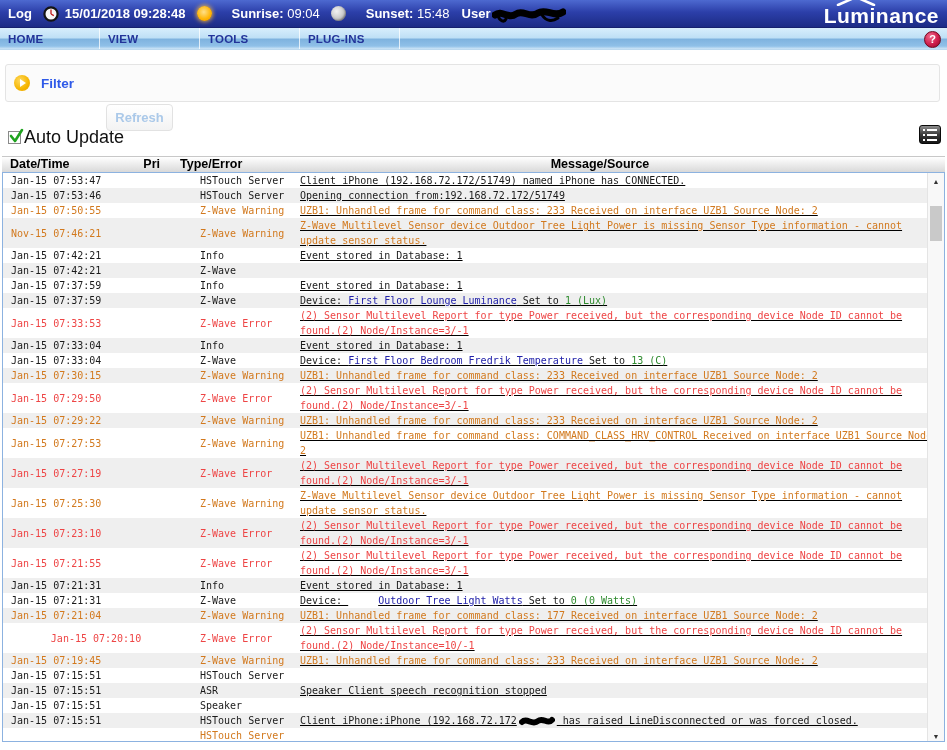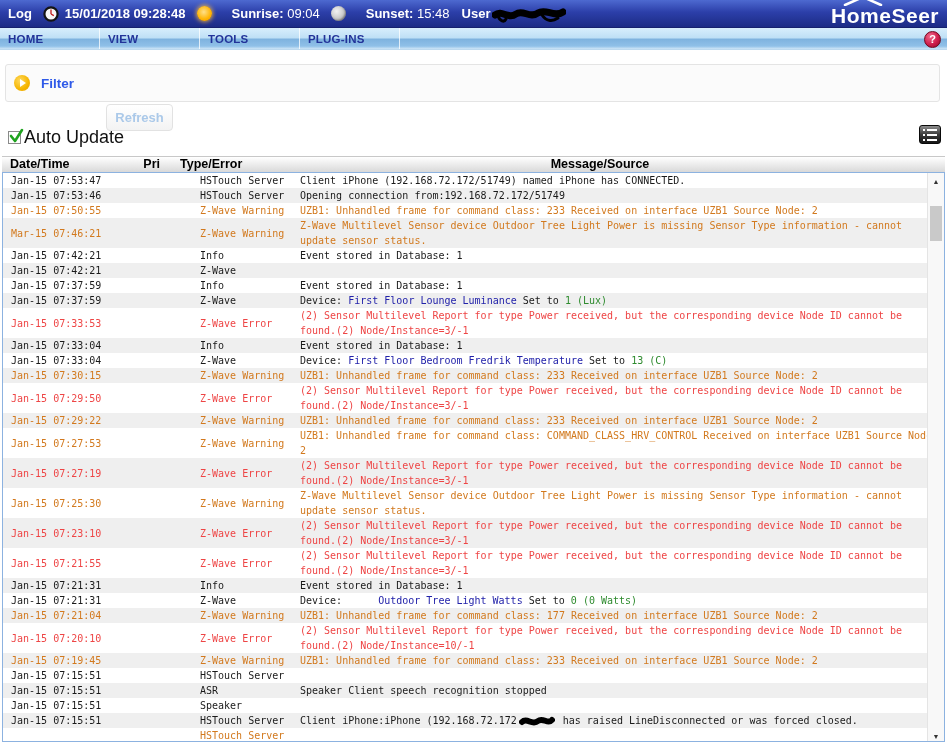--- a/index.html
+++ b/index.html
@@ -91,21 +91,21 @@
   .log-container{
     position:absolute;left:2px;top:172px;width:943px;height:570px;box-sizing:border-box;
     border:1px solid #8cb2e0;background:#fff;overflow:hidden;
   }
   .rows-wrap{position:absolute;left:0;top:0;width:924px;}
   .row{display:flex;align-items:center;min-height:15px;
     font-family:"DejaVu Sans Mono",monospace;font-size:10px;line-height:15px;}
   .rows-wrap .row:nth-child(even){background:#efefef;}
   .cell-date{width:178px;box-sizing:border-box;padding-left:8px;flex:none;white-space:pre;}
   .cell-type{width:100px;flex:none;padding-left:19px;}
-  .cell-msg{width:640px;flex:none;word-wrap:break-word;}
+  .cell-msg{width:640px;flex:none;word-wrap:break-word;text-decoration:underline;}
   .redact-inline{display:inline-block;vertical-align:middle;margin:0 2px;height:11px;}
   
   .scrollbar{position:absolute;right:0;top:0;width:17px;height:568px;box-sizing:border-box;
     background:#f8f8f8;border-left:1px solid #e4e4e4;}
   .sb-up{height:16px;text-align:center;font-size:7px;color:#333;line-height:17px;cursor:pointer;}
   .sb-thumb{position:absolute;left:2px;top:33px;width:12px;height:35px;background:#c9c9c9;cursor:grab;}
   .sb-down{position:absolute;bottom:1px;width:100%;text-align:center;font-size:7px;color:#333;cursor:pointer;}
 </style>
 </head>
 <body>
@@ -129,21 +129,21 @@
     <svg width="74" height="18" viewBox="0 0 74 18">
       <path d="M3 8 C10 2,16 13,24 7 C31 2,38 12,46 6 C54 1,62 11,71 5" fill="none" stroke="#000" stroke-width="7" stroke-linecap="round"></path>
       <path d="M6 9 C8 14,12 16,14 12" fill="none" stroke="#000" stroke-width="3" stroke-linecap="round"></path>
       <path d="M50 8 C54 14,60 15,66 11" fill="none" stroke="#000" stroke-width="3" stroke-linecap="round"></path>
     </svg>
   </span>
   <div class="brand">
     <svg class="roof" width="40" height="10" viewBox="0 0 40 10">
       <path d="M2 9 L20 1 L38 9" fill="none" stroke="#fff" stroke-width="2.6" stroke-linecap="round"></path>
     </svg>
-    <span>HomeSeer</span>
+    <span>Luminance</span>
   </div>
 </div>
 
 <div class="menubar">
 
   <div class="menu-item">HOME</div>
     <div class="menu-item">VIEW</div>
     <div class="menu-item">TOOLS</div>
     <div class="menu-item">PLUG-INS</div>
     <div class="help">?</div>
@@ -189,21 +189,21 @@
         <div class="cell-date" style="color: rgb(26, 26, 26);">Jan-15 07:53:46</div>
         <div class="cell-type" style="color: rgb(26, 26, 26);">HSTouch Server</div>
         <div class="cell-msg"><span style="color: rgb(26, 26, 26);">Opening connection from:192.168.72.172/51749</span></div>
       </div>
       <div class="row">
         <div class="cell-date" style="color: rgb(210, 121, 30);">Jan-15 07:50:55</div>
         <div class="cell-type" style="color: rgb(210, 121, 30);">Z-Wave Warning</div>
         <div class="cell-msg"><span style="color: rgb(210, 121, 30);">UZB1: Unhandled frame for command class: 233 Received on interface UZB1 Source Node: 2</span></div>
       </div>
       <div class="row">
-        <div class="cell-date" style="color: rgb(210, 121, 30);">Mar-15 07:46:21</div>
+        <div class="cell-date" style="color: rgb(210, 121, 30);">Nov-15 07:46:21</div>
         <div class="cell-type" style="color: rgb(210, 121, 30);">Z-Wave Warning</div>
         <div class="cell-msg"><span style="color: rgb(210, 121, 30);">Z-Wave Multilevel Sensor device Outdoor Tree Light Power is missing Sensor Type information - cannot update sensor status.</span></div>
       </div>
       <div class="row">
         <div class="cell-date" style="color: rgb(26, 26, 26);">Jan-15 07:42:21</div>
         <div class="cell-type" style="color: rgb(26, 26, 26);">Info</div>
         <div class="cell-msg"><span style="color: rgb(26, 26, 26);">Event stored in Database: 1</span></div>
       </div>
       <div class="row">
         <div class="cell-date" style="color: rgb(26, 26, 26);">Jan-15 07:42:21</div>
@@ -283,21 +283,21 @@
         <div class="cell-date" style="color: rgb(26, 26, 26);">Jan-15 07:21:31</div>
         <div class="cell-type" style="color: rgb(26, 26, 26);">Z-Wave</div>
         <div class="cell-msg"><span style="color: rgb(26, 26, 26);">Device: </span><span style="color: rgb(34, 34, 170); margin-left: 30px;">Outdoor Tree Light Watts</span><span style="color: rgb(26, 26, 26);"> Set to </span><span style="color: rgb(46, 139, 46);">0 (0 Watts)</span></div>
       </div>
       <div class="row">
         <div class="cell-date" style="color: rgb(210, 121, 30);">Jan-15 07:21:04</div>
         <div class="cell-type" style="color: rgb(210, 121, 30);">Z-Wave Warning</div>
         <div class="cell-msg"><span style="color: rgb(210, 121, 30);">UZB1: Unhandled frame for command class: 177 Received on interface UZB1 Source Node: 2</span></div>
       </div>
       <div class="row">
-        <div class="cell-date" style="color: rgb(238, 69, 69);">Jan-15 07:20:10</div>
+        <div class="cell-date" style="color: rgb(238, 69, 69); text-align: center;">Jan-15 07:20:10</div>
         <div class="cell-type" style="color: rgb(238, 69, 69);">Z-Wave Error</div>
         <div class="cell-msg"><span style="color: rgb(238, 69, 69);">(2) Sensor Multilevel Report for type Power received, but the corresponding device Node ID cannot be found.(2) Node/Instance=10/-1</span></div>
       </div>
       <div class="row">
         <div class="cell-date" style="color: rgb(210, 121, 30);">Jan-15 07:19:45</div>
         <div class="cell-type" style="color: rgb(210, 121, 30);">Z-Wave Warning</div>
         <div class="cell-msg"><span style="color: rgb(210, 121, 30);">UZB1: Unhandled frame for command class: 233 Received on interface UZB1 Source Node: 2</span></div>
       </div>
       <div class="row">
         <div class="cell-date" style="color: rgb(26, 26, 26);">Jan-15 07:15:51</div>

